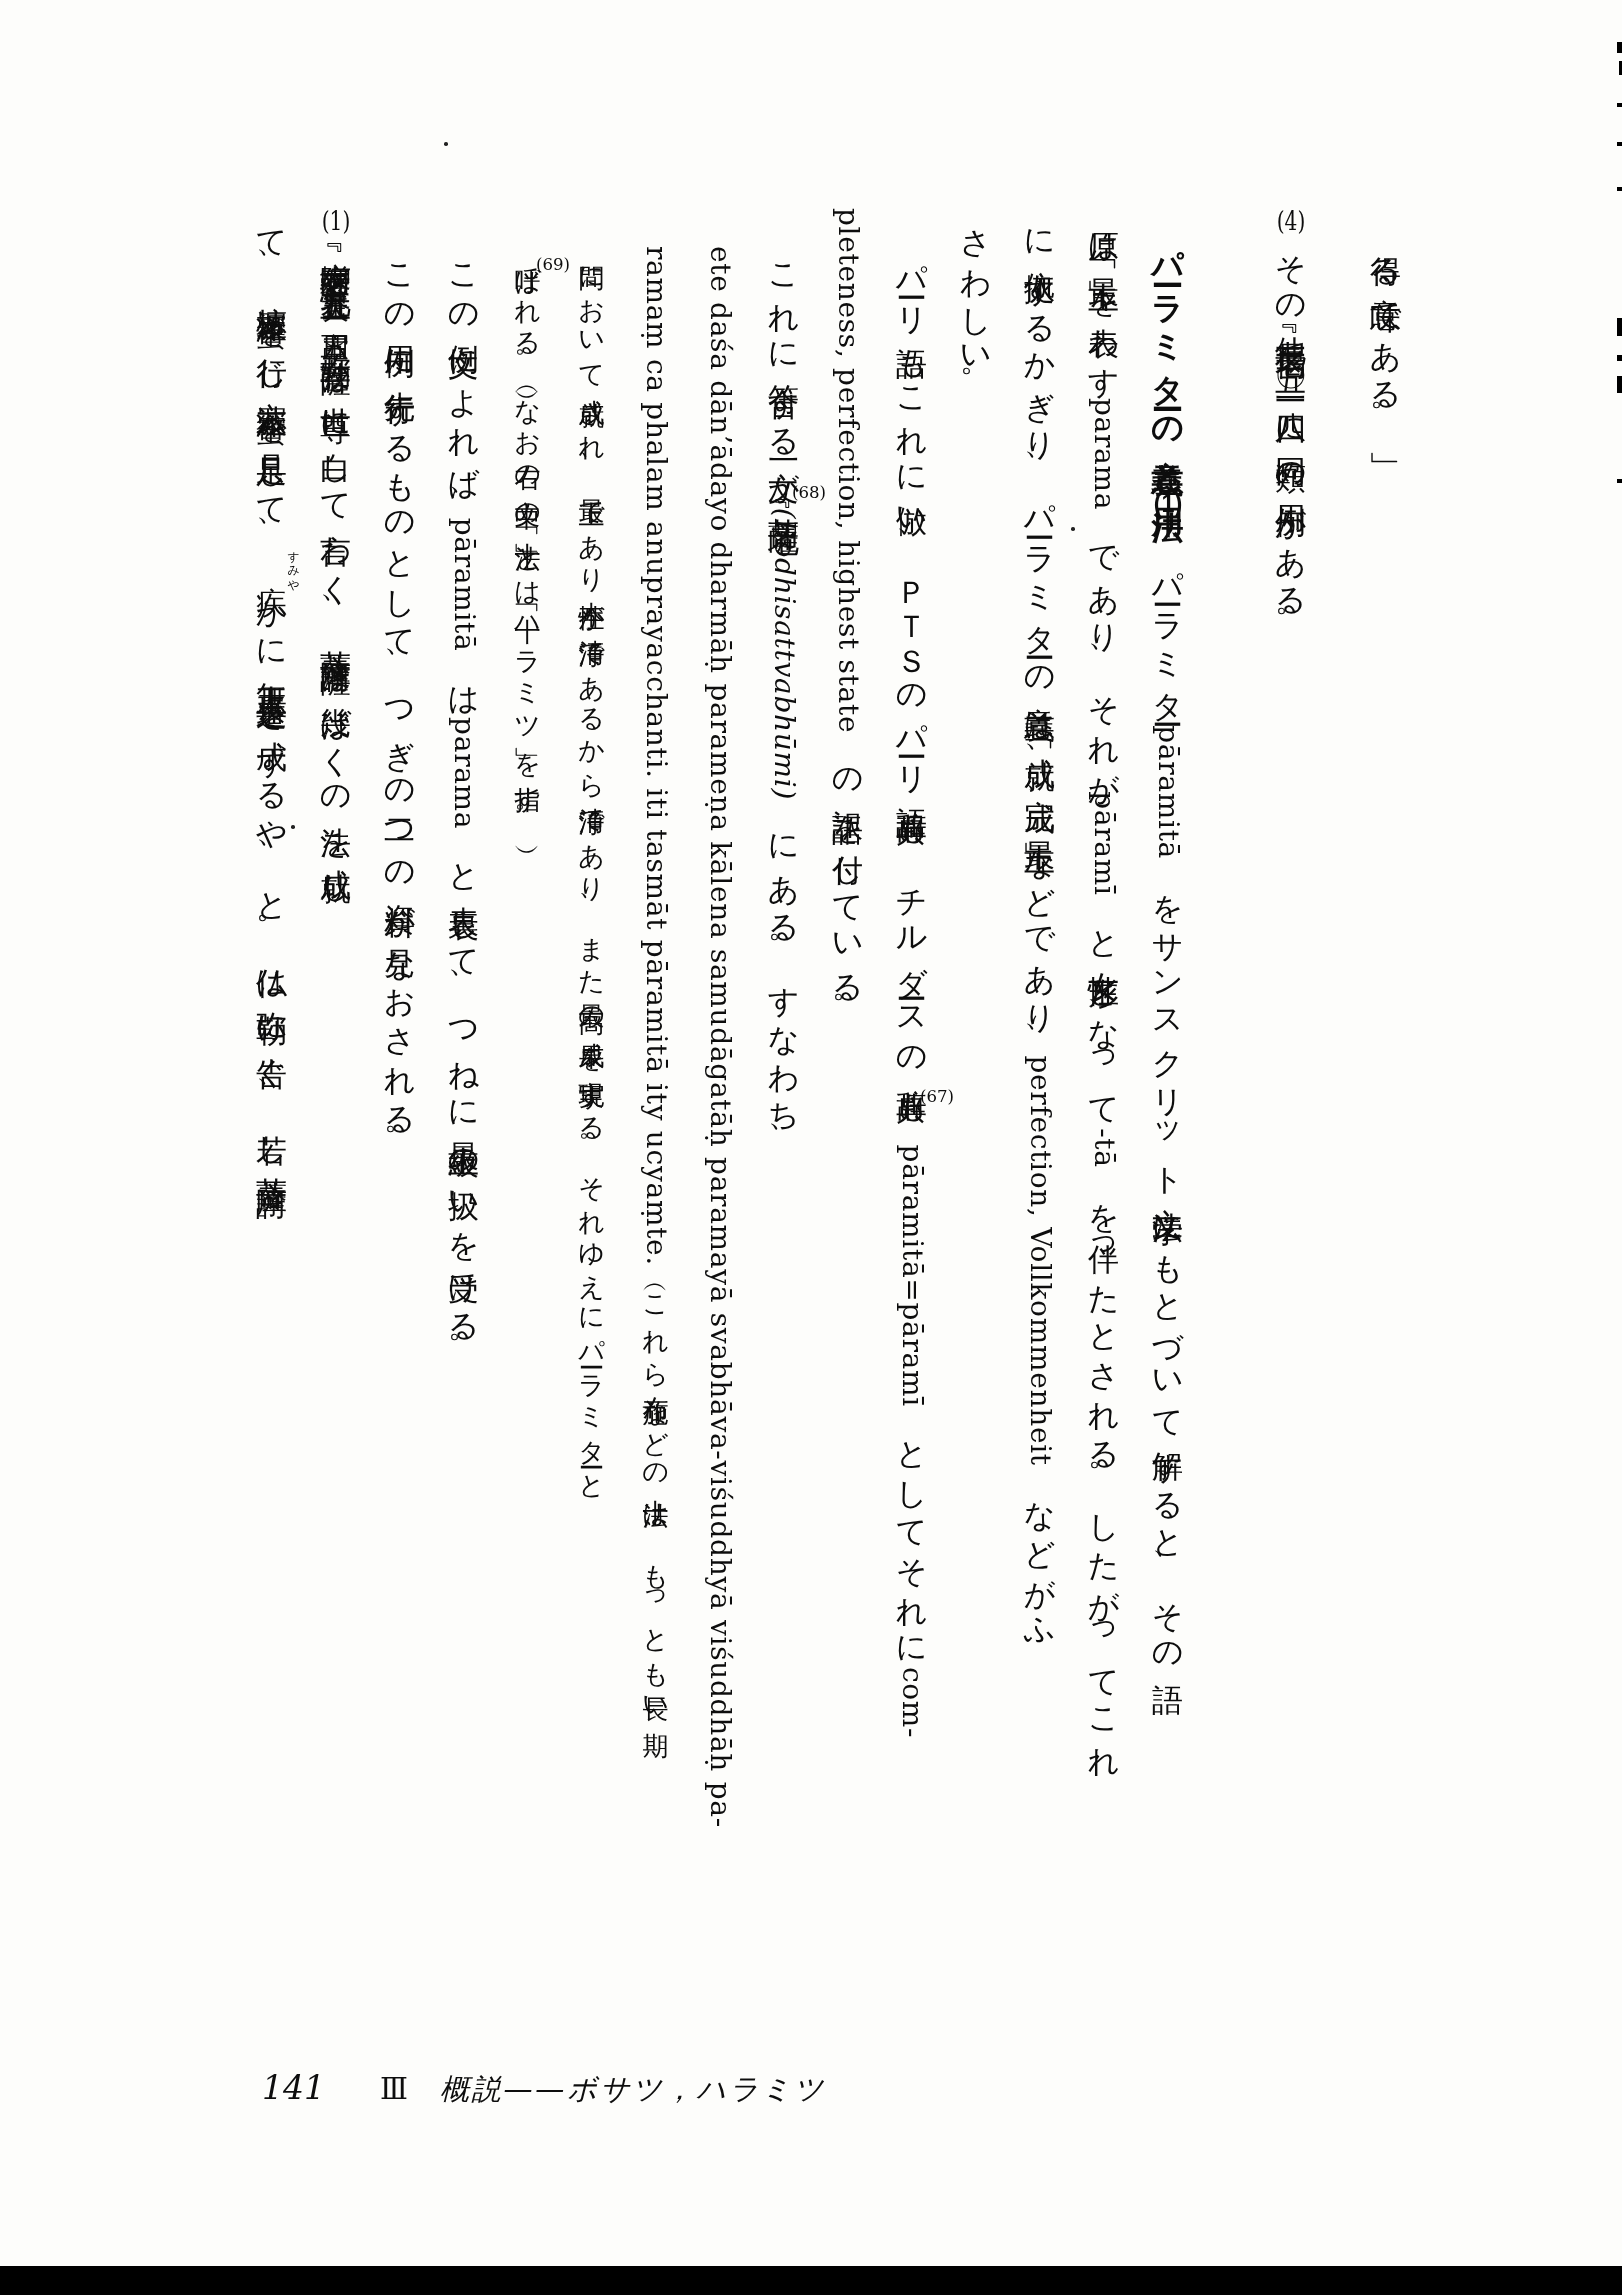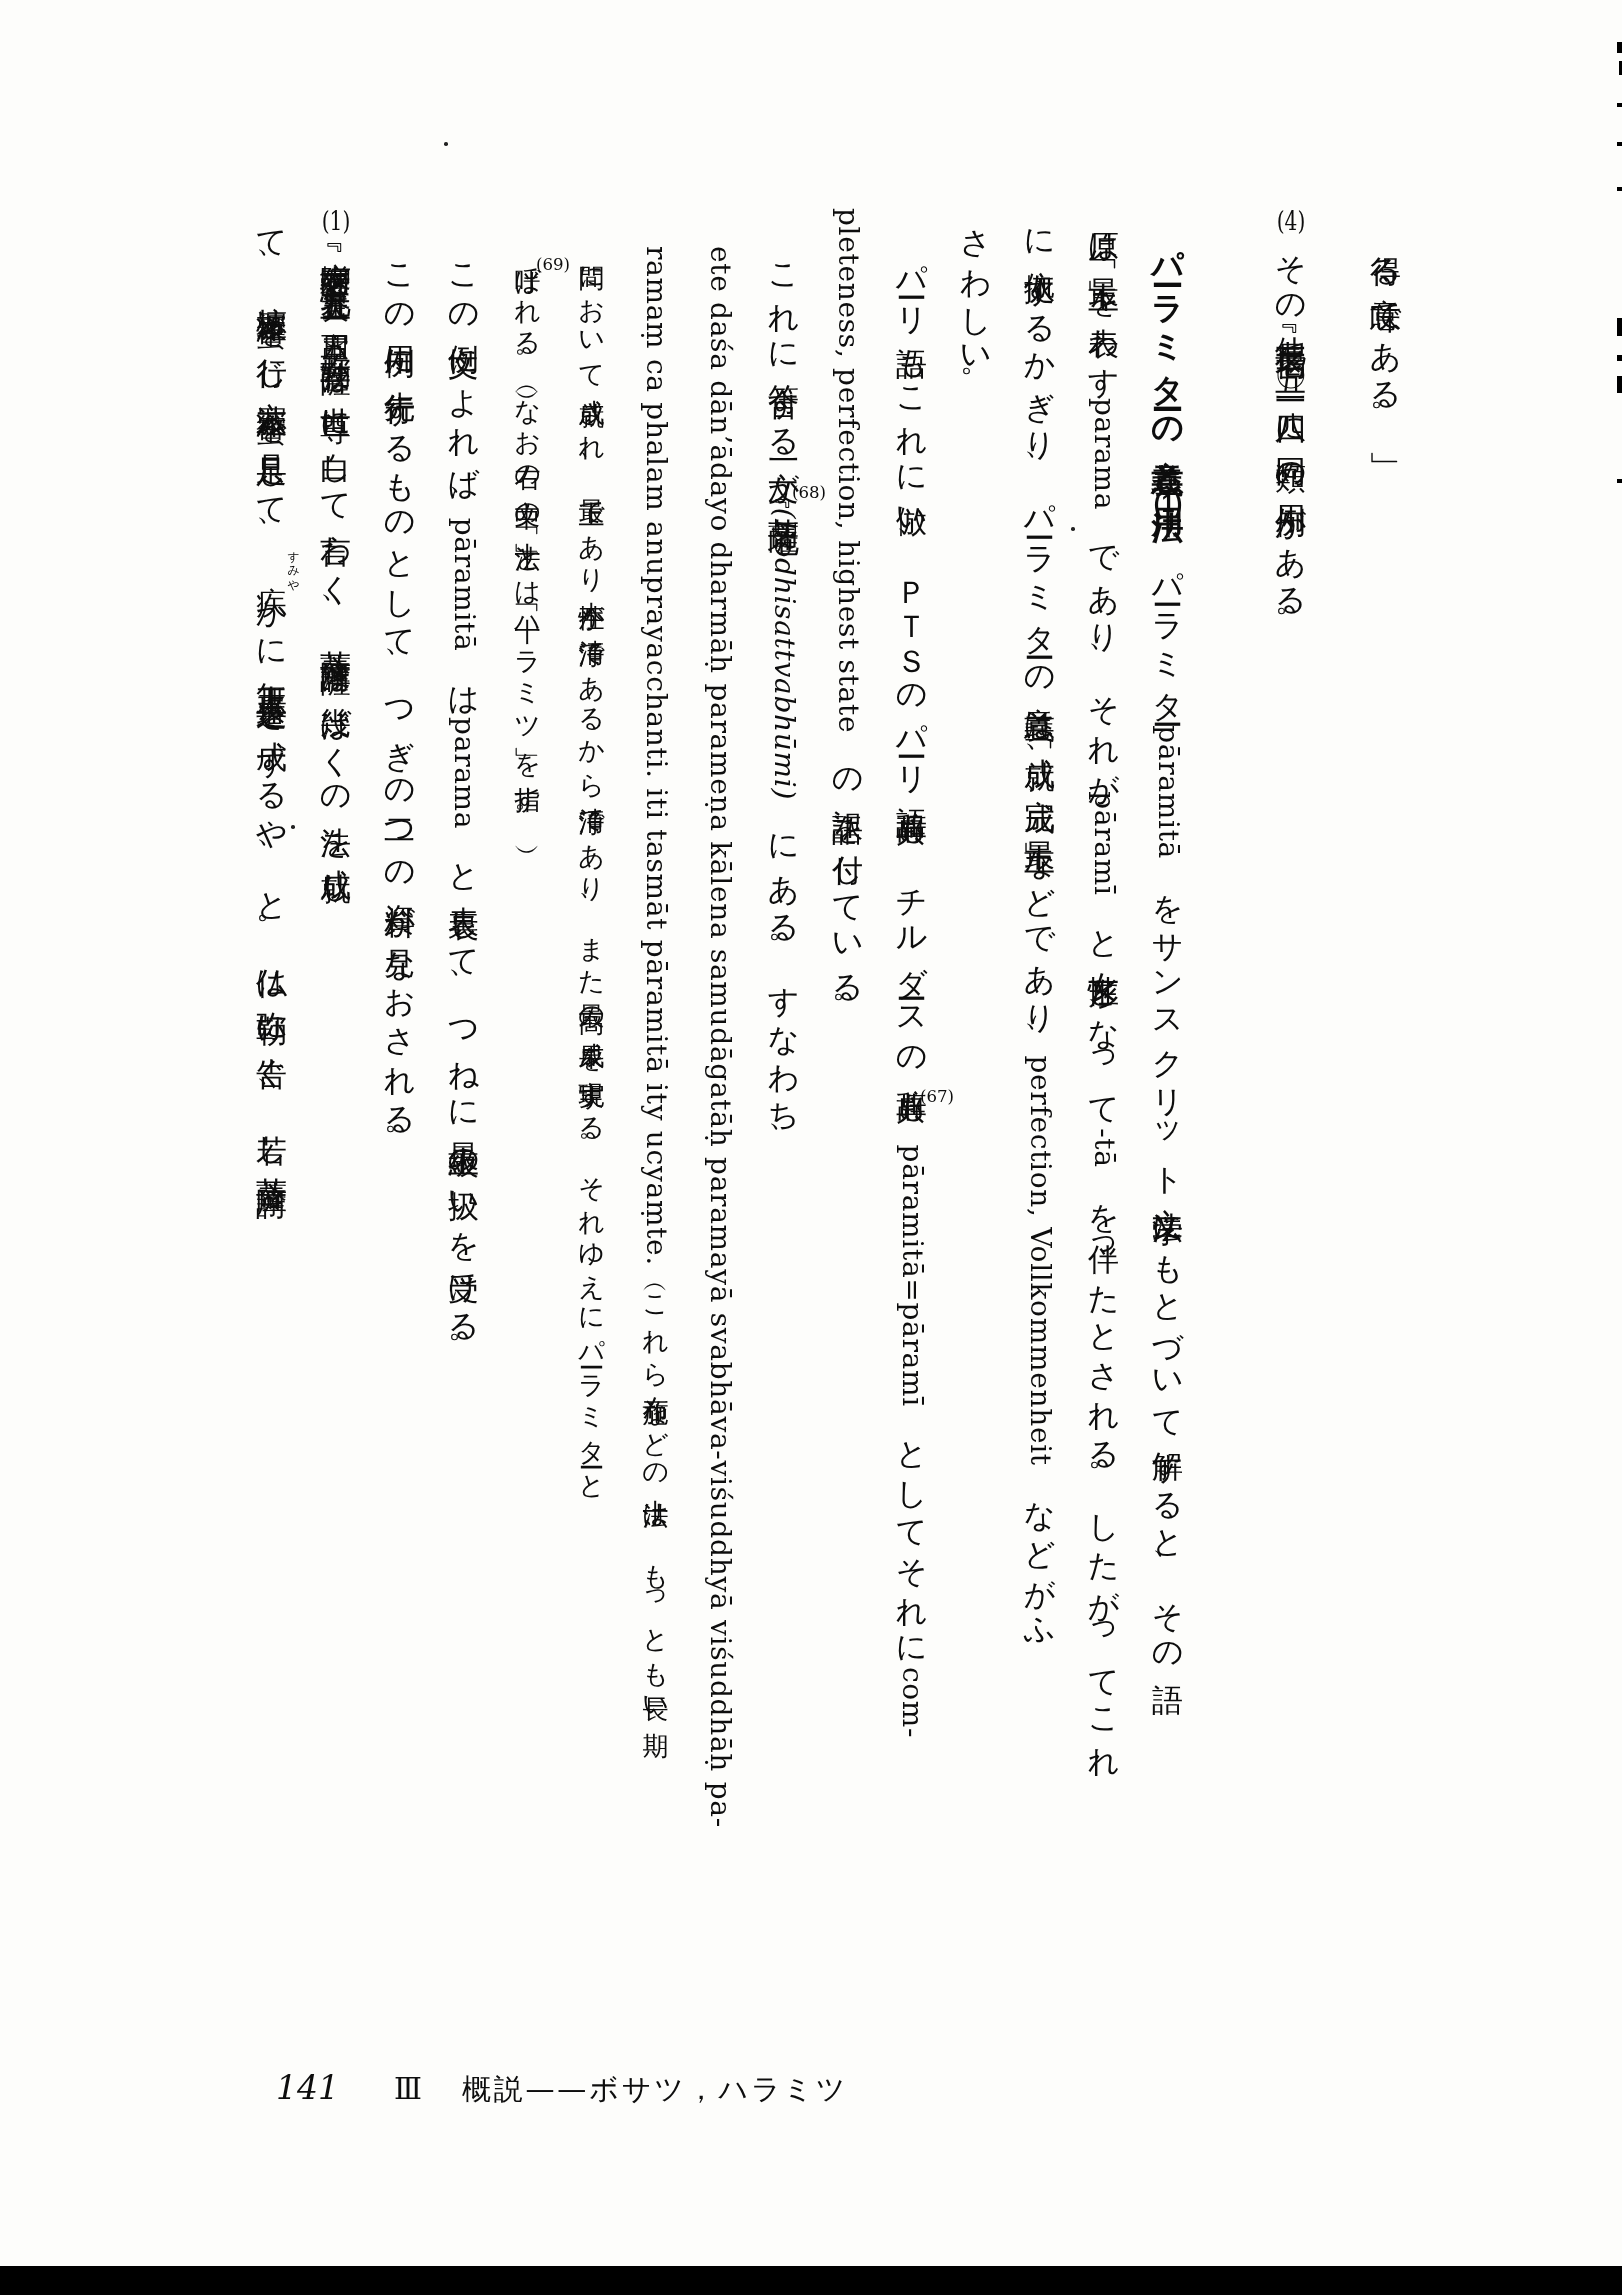--- a/index.html
+++ b/index.html
@@ -29,26 +29,26 @@
   }
   .fn{
     position:absolute;left:40px;width:55px;
     writing-mode:horizontal-tb;-webkit-writing-mode:horizontal-tb;
     font-size:16.6px;letter-spacing:0;line-height:1;white-space:nowrap;
   }
   ruby{ruby-position:over;}
   rt{font-size:11.8px;letter-spacing:0.7px;}
   
   .footer{
-    position:absolute;top:2068px;left:276px;
+    position:absolute;top:2068px;left:262px;
     display:flex;align-items:baseline;
   }
   .pagenum{font-style:italic;font-size:33px;font-family:"DejaVu Serif",serif;}
   .chapnum{margin-left:55px;font-size:29px;}
-  .chaptitle{margin-left:40px;font-size:29px;letter-spacing:2.8px;}
+  .chaptitle{margin-left:32px;font-size:29px;letter-spacing:2.8px;font-style:italic;}
   
   .bottom-bar{position:absolute;left:0;right:0;bottom:0;height:29px;background:#000;}
   .edge-mark{position:absolute;right:1.4px;width:4.2px;background:#000;}
   .speck{position:absolute;width:3.5px;height:3.5px;background:#222;border-radius:50%;}
 </style>
 </head>
 <body>
 
 <div class="page">
 

